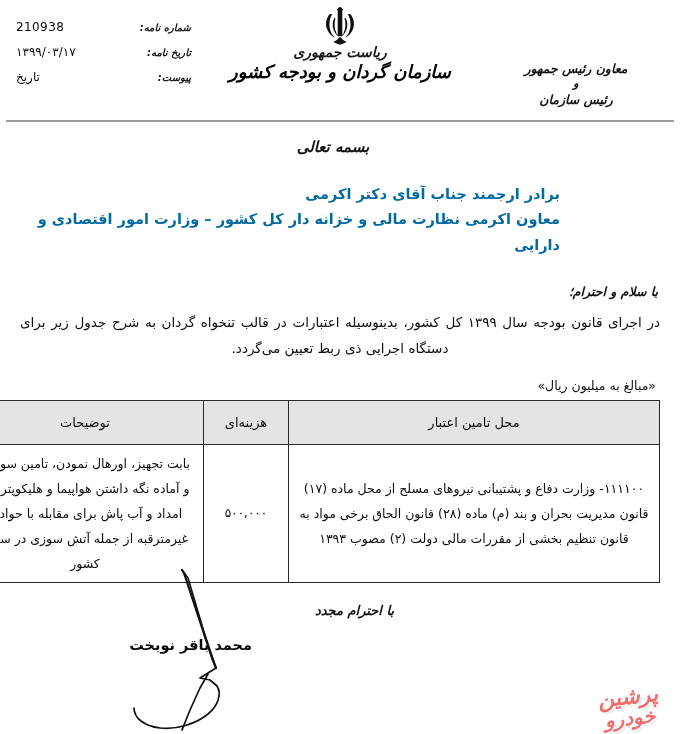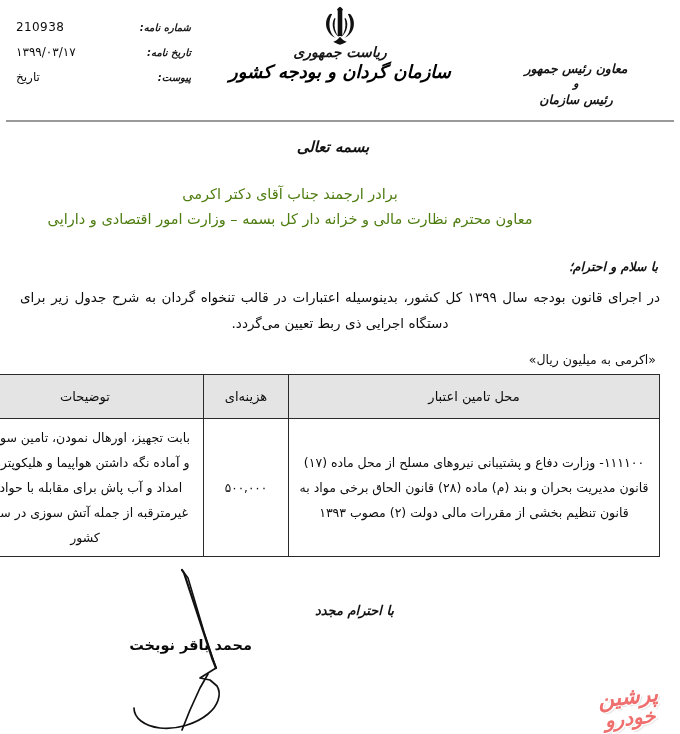--- a/index.html
+++ b/index.html
@@ -130,24 +130,24 @@
   .basmala {
     text-align: center;
     font-size: 15px;
     font-style: italic;
     font-weight: 600;
     color: #111;
     margin: 12px 0 26px 0;
     padding-right: 14px;
   }
   .addressee {
-    text-align: center;
-    font-weight: 400;
+    text-align: right;
+    font-weight: 700;
     font-size: 14.5px;
-    color: #4d7c0f;
+    color: #0369a1;
     line-height: 1.75;
     padding-right: 100px;
   }
   .addressee .ln2 {
     letter-spacing: -0.2px;
   }
   .greeting {
     margin-top: 26px;
     font-size: 12.5px;
     font-style: italic;
@@ -331,28 +331,28 @@
   </div>
 
   <div class="header-rule"></div>
 
   <div class="body-wrap">
 
     <div class="basmala">بسمه تعالی</div>
 
     <div class="addressee">
       <div class="ln1">برادر ارجمند جناب آقای دکتر اکرمی</div>
-      <div class="ln2">معاون محترم نظارت مالی و خزانه دار کل بسمه – وزارت امور اقتصادی و دارایی</div>
+      <div class="ln2">معاون اکرمی نظارت مالی و خزانه دار کل کشور – وزارت امور اقتصادی و دارایی</div>
     </div>
 
     <div class="greeting">با سلام و احترام؛</div>
 
     <div class="para">در اجرای قانون بودجه سال ۱۳۹۹ کل کشور، بدینوسیله اعتبارات در قالب تنخواه گردان به شرح جدول زیر برای دستگاه اجرایی ذی ربط تعیین می‌گردد.</div>
 
-    <div class="units-note">«اکرمی به میلیون ریال»</div>
+    <div class="units-note">«مبالغ به میلیون ریال»</div>
 
     <table class="budget">
       <thead>
         <tr>
           <th class="col-source">محل تامین اعتبار</th>
           <th class="col-amount">هزینه‌ای</th>
           <th class="col-notes">توضیحات</th>
         </tr>
       </thead>
       <tbody>

